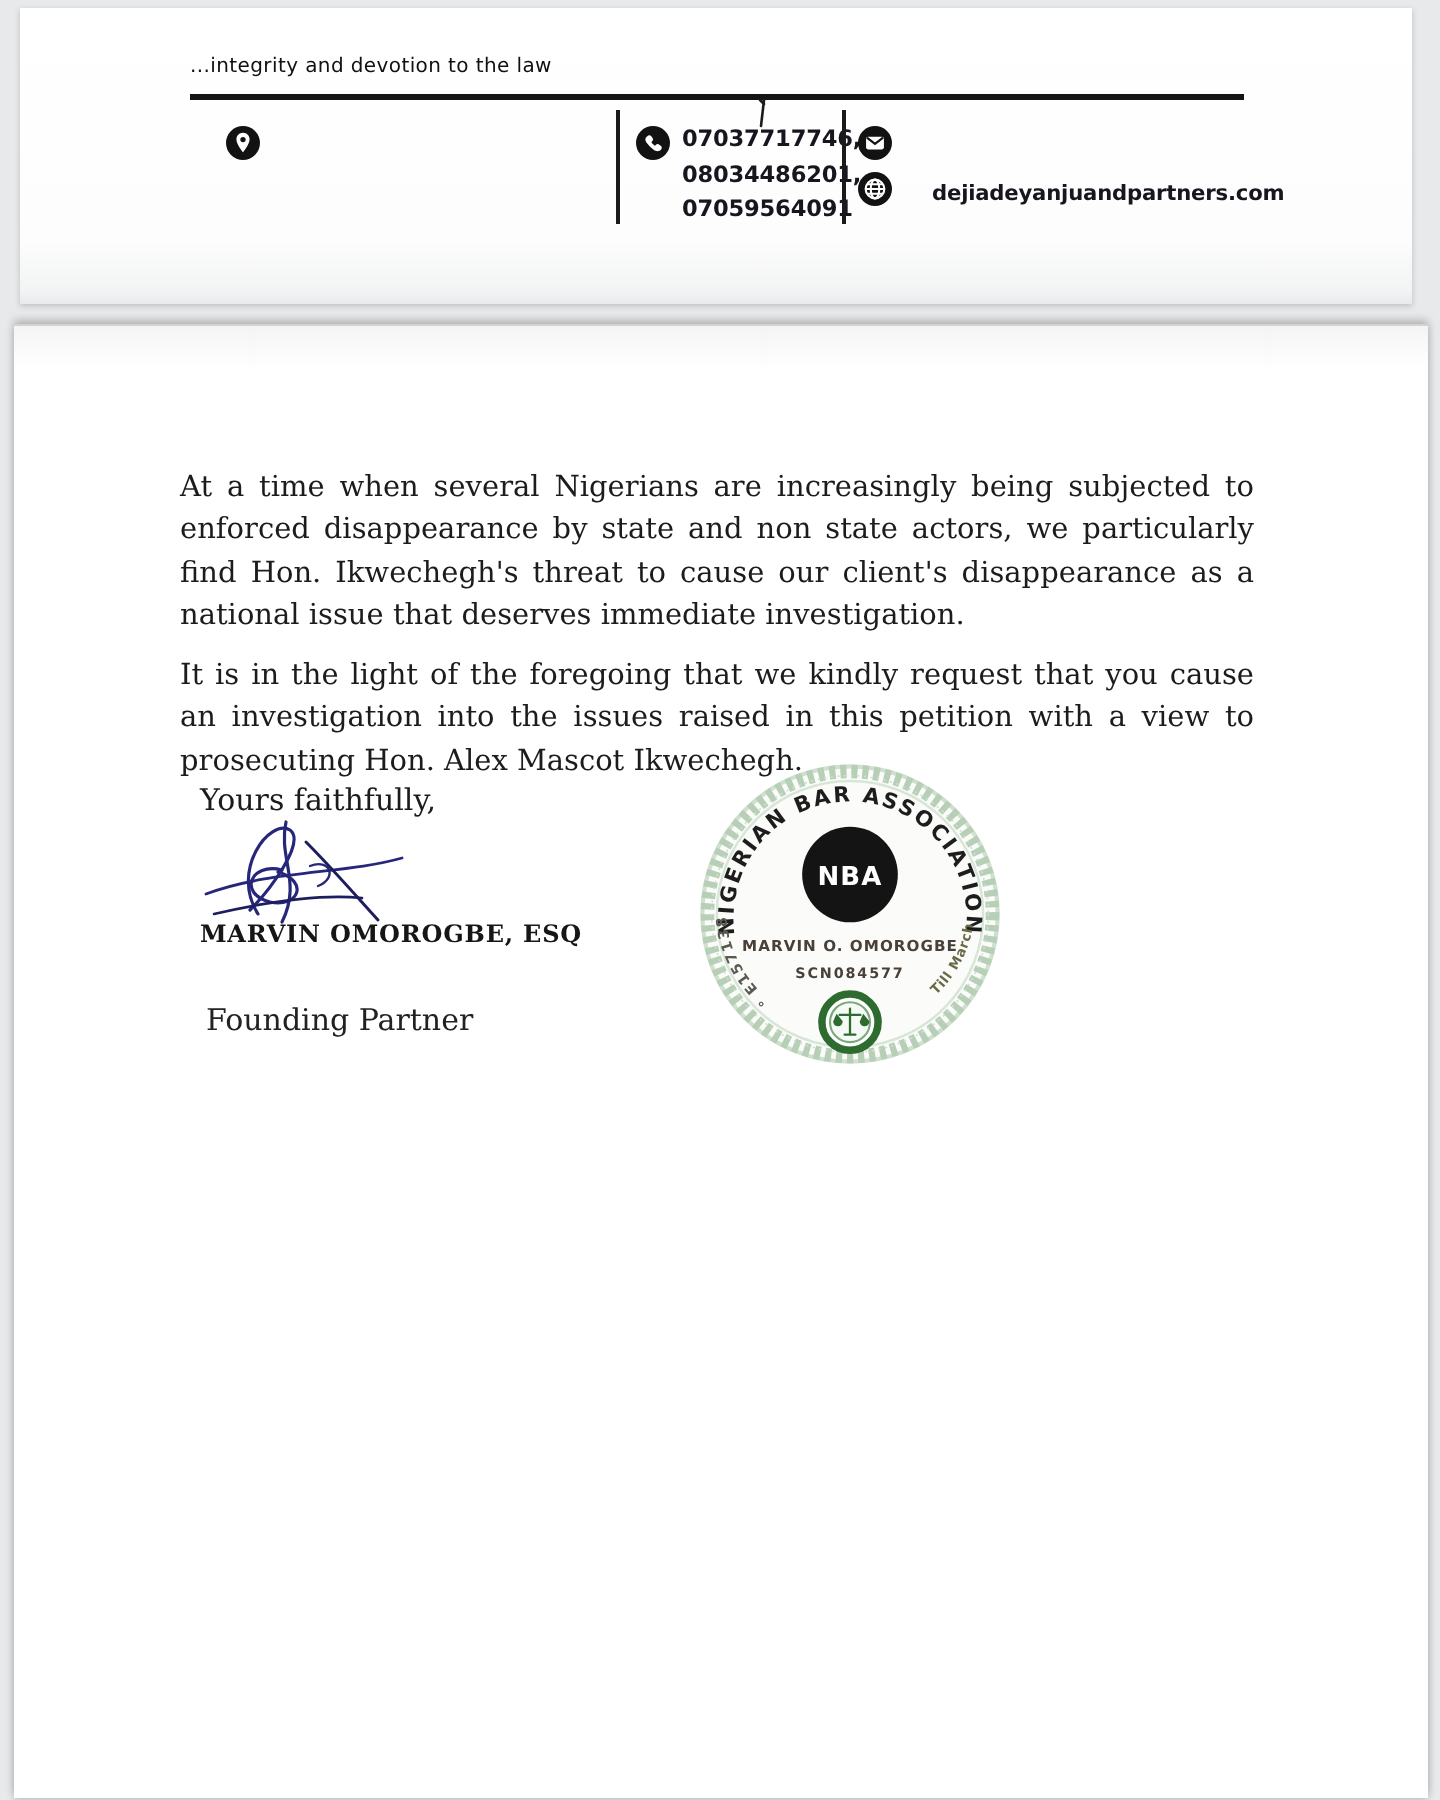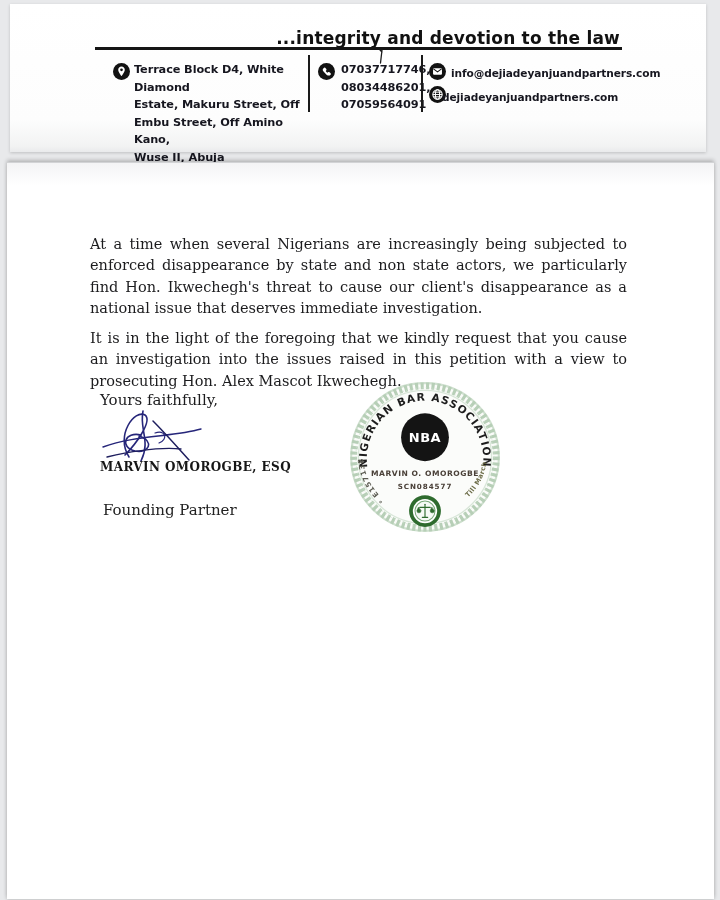--- a/index.html
+++ b/index.html
@@ -8,22 +8,22 @@
     background:#e8e9eb;
     font-family:"DejaVu Sans","Liberation Sans",sans-serif;
   }
   
   .page1{
     position:absolute;left:10px;top:4px;width:696px;height:148px;
     background:linear-gradient(180deg,#ffffff 0%,#fdfdfd 78%,#f2f3f3 96%,#e9eaec 100%);
     box-shadow:0 1px 3px rgba(0,0,0,.18);
   }
   .tagline{
-    position:absolute;left:85px;top:24px;width:525px;text-align:right;
-    font-size:17px;font-weight:700;color:#111;letter-spacing:.2px;
+    position:absolute;left:85px;top:24px;width:525px;text-align:left;
+    font-size:10px;font-weight:400;color:#111;letter-spacing:.2px;
   }
   .rule{
     position:absolute;left:85px;top:43px;width:527px;height:2.5px;background:#151515;
   }
   .contact-icon{position:absolute;width:17px;height:17px;}
   .contact-text{
     position:absolute;font-size:11.3px;line-height:17.5px;font-weight:600;
     color:#16161f;letter-spacing:-0.1px;
   }
   .vdivider{position:absolute;width:1.6px;background:#1a1a1a;}
@@ -69,26 +69,20 @@
   <div class="tagline">...integrity and devotion to the law</div>
   <div class="rule"></div>
 
   <span class="contact-icon" style="left:103px;top:59px;">
     <svg width="17" height="17" viewBox="0 0 16 16">
       <circle cx="8" cy="8" r="8" fill="#121212"></circle>
       <path d="M8 3.2c-1.75 0-3.1 1.35-3.1 3.1 0 2.3 3.1 6 3.1 6s3.1-3.7 3.1-6c0-1.75-1.35-3.1-3.1-3.1z" fill="#fff"></path>
       <circle cx="8" cy="6.4" r="1.25" fill="#121212"></circle>
     </svg>
   </span>
-  <div class="contact-text" style="left:124px;top:57px;width:180px;">
-    <div>Terrace Block D4, White Diamond</div>
-    <div>Estate, Makuru Street, Off</div>
-    <div>Embu Street, Off Amino Kano,</div>
-    <div>Wuse II, Abuja</div>
-  </div>
 
   <div class="vdivider" style="left:298px;top:51px;height:57px;"></div>
 
   <span class="contact-icon" style="left:308px;top:59px;">
     <svg width="17" height="17" viewBox="0 0 16 16">
       <circle cx="8" cy="8" r="8" fill="#121212"></circle>
       <path d="M5.2 4.9c.8-.85 1.6-.6 2-.05l.65.9c.3.4.25.95-.15 1.35l-.45.45c.35.75.95 1.35 1.7 1.7l.45-.45c.4-.4.95-.45 1.35-.15l.9.65c.55.4.8 1.2-.05 2-.75.75-2.1.85-3.6-.35-1.05-.85-2-1.8-2.8-2.85-1.1-1.55-.95-2.45 0-3.2z" fill="#fff"></path>
     </svg>
   </span>
   <div class="contact-text" style="left:331px;top:57px;width:90px;">
@@ -106,31 +100,30 @@
 
   <div class="vdivider" style="left:411px;top:51px;height:57px;"></div>
 
   <span class="contact-icon" style="left:419px;top:59px;">
     <svg width="17" height="17" viewBox="0 0 16 16">
       <circle cx="8" cy="8" r="8" fill="#121212"></circle>
       <rect x="3.8" y="5" width="8.4" height="6" rx="1" fill="#fff"></rect>
       <path d="M4.2 5.5 8 8.4l3.8-2.9" stroke="#121212" stroke-width="1" fill="none"></path>
     </svg>
   </span>
-  <div class="contact-text" style="left:441px;top:61px;width:180px;font-size:10.6px;">info@dejiadeyanjuandpartners.com</div>
 
   <span class="contact-icon" style="left:419px;top:82px;">
     <svg width="17" height="17" viewBox="0 0 16 16">
       <circle cx="8" cy="8" r="8" fill="#121212"></circle>
       <circle cx="8" cy="8" r="4.4" fill="none" stroke="#fff" stroke-width="1"></circle>
       <ellipse cx="8" cy="8" rx="2" ry="4.4" fill="none" stroke="#fff" stroke-width="1"></ellipse>
       <path d="M3.6 8h8.8 M4.3 5.8h7.4 M4.3 10.2h7.4" stroke="#fff" stroke-width="0.9"></path>
     </svg>
   </span>
-  <div class="contact-text" style="left:432px;top:85px;width:180px;font-size:10.6px;">dejiadeyanjuandpartners.com</div>
+  <div class="contact-text" style="left:456px;top:85px;width:180px;font-size:10.6px;">dejiadeyanjuandpartners.com</div>
 </div>
 
 <div class="page2">
 
   <p class="para" style="top:150px;">It is in the light of the foregoing that we kindly request that you cause an investigation into the issues raised in this petition with a view to prosecuting Hon. Alex Mascot Ikwechegh.</p>
   <p class="para" style="top:56px;">At a time when several Nigerians are increasingly being subjected to enforced disappearance by state and non state actors, we particularly find Hon. Ikwechegh's threat to cause our client's disappearance as a national issue that deserves immediate investigation.</p>
 
   <div class="closing">Yours faithfully,</div>
 
   <div class="signature">

